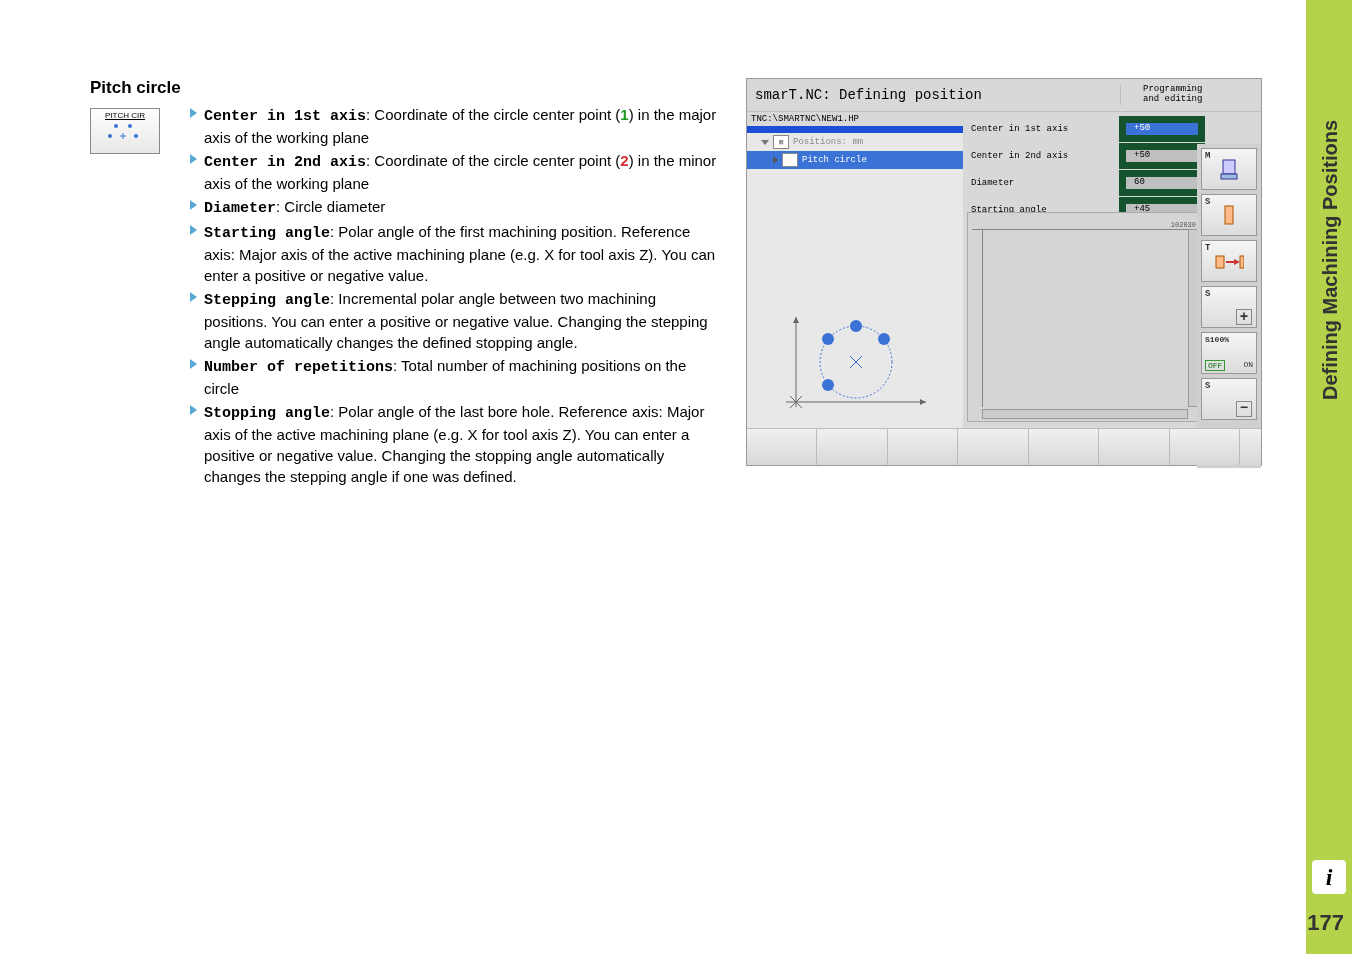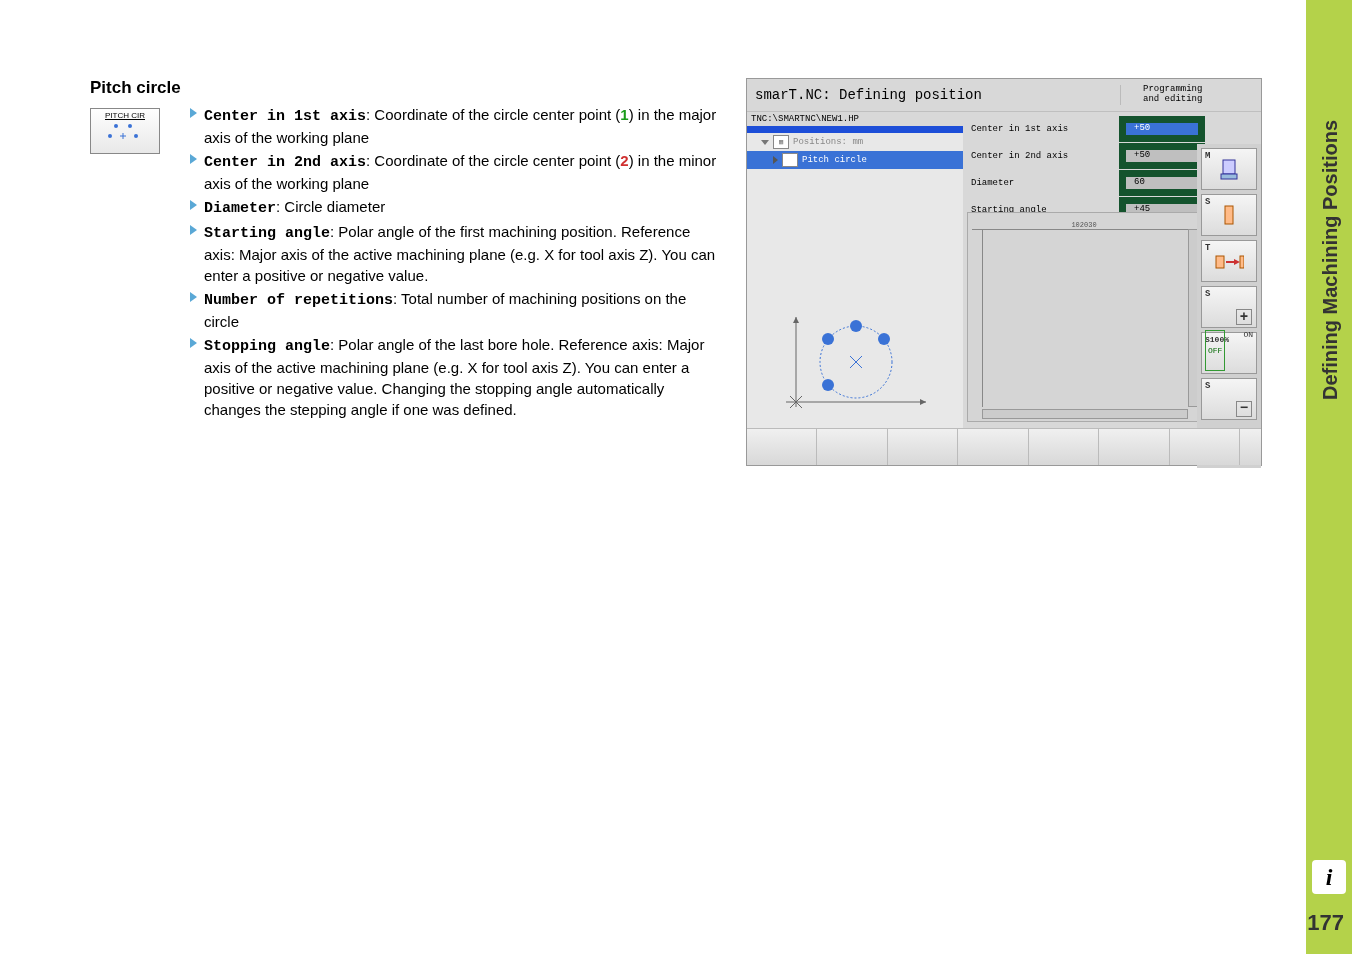--- a/index.html
+++ b/index.html
@@ -302,21 +302,21 @@
   .bottom-seg:last-child { border-right:none; flex:0.3; }
   .ruler-h {
     position:absolute;
     left:4px; top:4px;
     right:4px;
     height:12px;
     border-bottom:1px solid #888;
     font-size:7px;
     color:#555;
     display:flex;
-    justify-content:center;
+    justify-content:flex-end;
     align-items:flex-end;
   }
   .ruler-v {
     position:absolute;
     left:4px; top:16px;
     width:10px;
     bottom:14px;
     border-right:1px solid #888;
   }
   .scrollbar-v {
@@ -362,20 +362,24 @@
       <div class="param-item">
         <span class="arrow"></span>
         <span class="mono-bold">Diameter</span><span>: Circle diameter</span>
       </div>
 
       <div class="param-item">
         <span class="arrow"></span>
         <span class="mono-bold">Starting angle</span><span>: Polar angle of the first machining position. Reference axis: Major axis of the active machining plane (e.g. X for tool axis Z). You can enter a positive or negative value.</span>
       </div>
 
+      <div class="param-item">
+        <span class="arrow"></span>
+        <span class="mono-bold">Stepping angle</span><span>: Incremental polar angle between two machining positions. You can enter a positive or negative value. Changing the stepping angle automatically changes the defined stopping angle.</span>
+      </div>
 
       <div class="param-item">
         <span class="arrow"></span>
         <span class="mono-bold">Number of repetitions</span><span>: Total number of machining positions on the circle</span>
       </div>
 
       <div class="param-item">
         <span class="arrow"></span>
         <span class="mono-bold">Stopping angle</span><span>: Polar angle of the last bore hole. Reference axis: Major axis of the active machining plane (e.g. X for tool axis Z). You can enter a positive or negative value. Changing the stopping angle automatically changes the stepping angle if one was defined.</span>
       </div>
@@ -507,21 +511,21 @@
               <rect x="26" y="4" width="4" height="12" fill="#fb8" stroke="#a50"></rect>
             </svg>
         </div>
         <div class="tool-btn">
             <span class="lbl">S</span>
           <span style="position:absolute; right:4px; bottom:2px; font-size:14px; font-weight:bold; border:1px solid #888; width:14px; height:14px; line-height:14px; text-align:center;">+</span>
         </div>
         <div class="tool-btn" style="flex-direction:column; font-size:8px;">
           <span style="font-weight:bold; position:absolute; top:2px; left:3px;">S100%</span>
           <span style="position:absolute; bottom:2px; left:3px; right:3px; display:flex; justify-content:space-between;">
-            <span style="border:1px solid #393; padding:15px 2px; color:#060;">OFF</span>
+            <span style="border:1px solid #393; padding:0 2px; color:#060;">OFF</span>
             <span>ON</span>
           </span>
         </div>
         <div class="tool-btn">
             <span class="lbl">S</span>
           <span style="position:absolute; right:4px; bottom:2px; font-size:14px; font-weight:bold; border:1px solid #888; width:14px; height:14px; line-height:12px; text-align:center;">−</span>
         </div>
       </div>
     </div>
 

